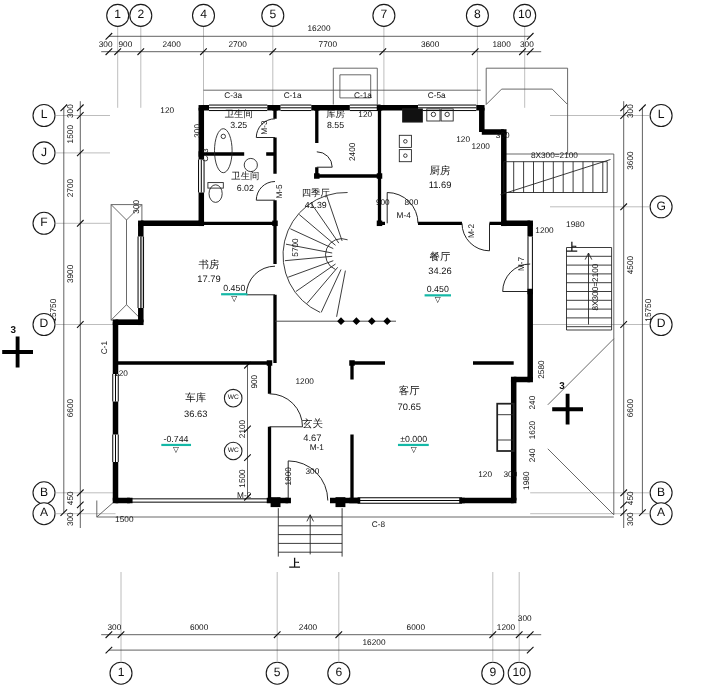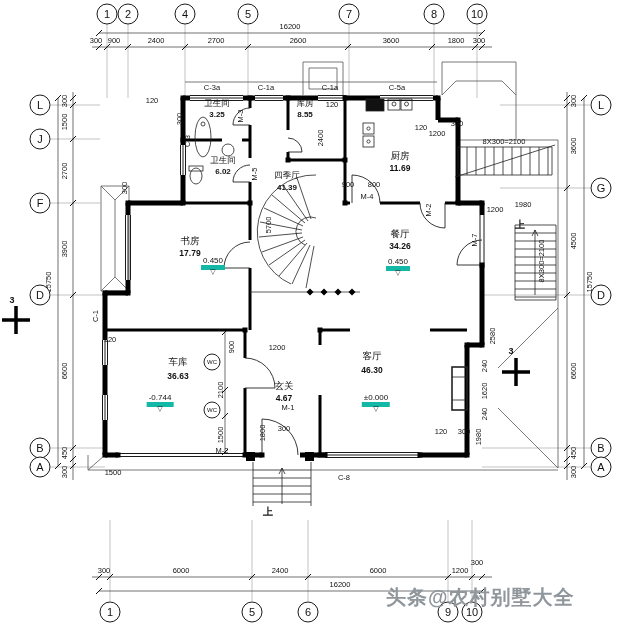--- a/index.html
+++ b/index.html
@@ -7,22 +7,22 @@
           font-family:"Liberation Sans",sans-serif;color:#111;}
   #linework{position:absolute;left:0;top:0;z-index:1;}
   .b{position:absolute;width:19px;height:19px;border:1.2px solid #1a1a1a;border-radius:50%;
      background:#fff;font-size:11px;line-height:18px;text-align:center;
      transform:translate(-50%,-50%);z-index:3;}
   .d,.dr,.o,.or,.rn,.ra,.lv,.tri,.up,.wc,.sec{position:absolute;white-space:nowrap;z-index:2;
      transform:translate(-50%,-50%);}
   .d,.o{font-size:7.5px;}
   .dr,.or{font-size:7.5px;transform:translate(-50%,-50%) rotate(-90deg);}
   .rn{font-size:9.5px;}
-  .ra{font-size:8.5px;font-weight:bold;}
-  .lv{font-size:8px;border-bottom:5px solid #14b8a6;padding:0 2px;}
+  .ra{font-size:8.5px;}
+  .lv{font-size:8px;border-bottom:2px solid #14b8a6;padding:0 2px;}
   .tri{font-size:7px;}
   .up{font-size:10px;font-weight:bold;}
   .wc{font-size:6px;}
   .sec{font-size:9px;font-weight:bold;}
   .wm{position:absolute;color:#8f969c;font-size:20px;font-weight:bold;letter-spacing:1px;z-index:4;}
 </style>
 </head>
 <body>
 
 <div id="canvas">
@@ -213,21 +213,21 @@
 <span class="b" style="left:601px;top:188px">G</span>
 <span class="b" style="left:601px;top:295px">D</span>
 <span class="b" style="left:601px;top:448px">B</span>
 <span class="b" style="left:601px;top:467px">A</span>
 
 <span class="d" style="left:290px;top:26px">16200</span>
 <span class="d" style="left:96px;top:40px">300</span>
 <span class="d" style="left:114px;top:40px">900</span>
 <span class="d" style="left:156px;top:40px">2400</span>
 <span class="d" style="left:216px;top:40px">2700</span>
-<span class="d" style="left:298px;top:40px">2600</span>
+<span class="d" style="left:298px;top:40px">7700</span>
 <span class="d" style="left:391px;top:40px">3600</span>
 <span class="d" style="left:456px;top:40px">1800</span>
 <span class="d" style="left:479px;top:40px">300</span>
 
 <span class="d" style="left:340px;top:584px">16200</span>
 <span class="d" style="left:104px;top:570px">300</span>
 <span class="d" style="left:181px;top:570px">6000</span>
 <span class="d" style="left:280px;top:570px">2400</span>
 <span class="d" style="left:378px;top:570px">6000</span>
 <span class="d" style="left:460px;top:570px">1200</span>
@@ -262,21 +262,21 @@
 <span class="ra" style="left:287px;top:187px;font-size:8px">41.39</span>
 <span class="rn" style="left:190px;top:241px">书房</span>
 <span class="ra" style="left:190px;top:253px">17.79</span>
 <span class="rn" style="left:400px;top:234px">餐厅</span>
 <span class="ra" style="left:400px;top:246px">34.26</span>
 <span class="rn" style="left:178px;top:362px">车库</span>
 <span class="ra" style="left:178px;top:376px">36.63</span>
 <span class="rn" style="left:284px;top:386px">玄关</span>
 <span class="ra" style="left:284px;top:398px">4.67</span>
 <span class="rn" style="left:372px;top:356px">客厅</span>
-<span class="ra" style="left:372px;top:370px">46.30</span>
+<span class="ra" style="left:372px;top:370px">70.65</span>
 
 <span class="lv" style="left:213px;top:263px">0.450</span>
 <span class="tri" style="left:213px;top:272px">▽</span>
 <span class="lv" style="left:398px;top:264px">0.450</span>
 <span class="tri" style="left:398px;top:273px">▽</span>
 <span class="lv" style="left:160px;top:400px">-0.744</span>
 <span class="tri" style="left:160px;top:409px">▽</span>
 <span class="lv" style="left:376px;top:400px">±0.000</span>
 <span class="tri" style="left:376px;top:409px">▽</span>
 
@@ -328,15 +328,14 @@
 <span class="d" style="left:152px;top:100px">120</span>
 <span class="d" style="left:332px;top:104px">120</span>
 <span class="d" style="left:421px;top:127px">120</span>
 <span class="dr" style="left:231px;top:347px">900</span>
 <span class="d" style="left:523px;top:204px">1980</span>
 <span class="d" style="left:437px;top:133px">1200</span>
 <span class="d" style="left:457px;top:123px">300</span>
 <span class="d" style="left:495px;top:209px">1200</span>
 <span class="dr" style="left:179px;top:119px">300</span>
 
-<span class="wm" style="left:386px;top:584px">头条@农村别墅大全</span>
 
 </div>
 
 </body></html>

